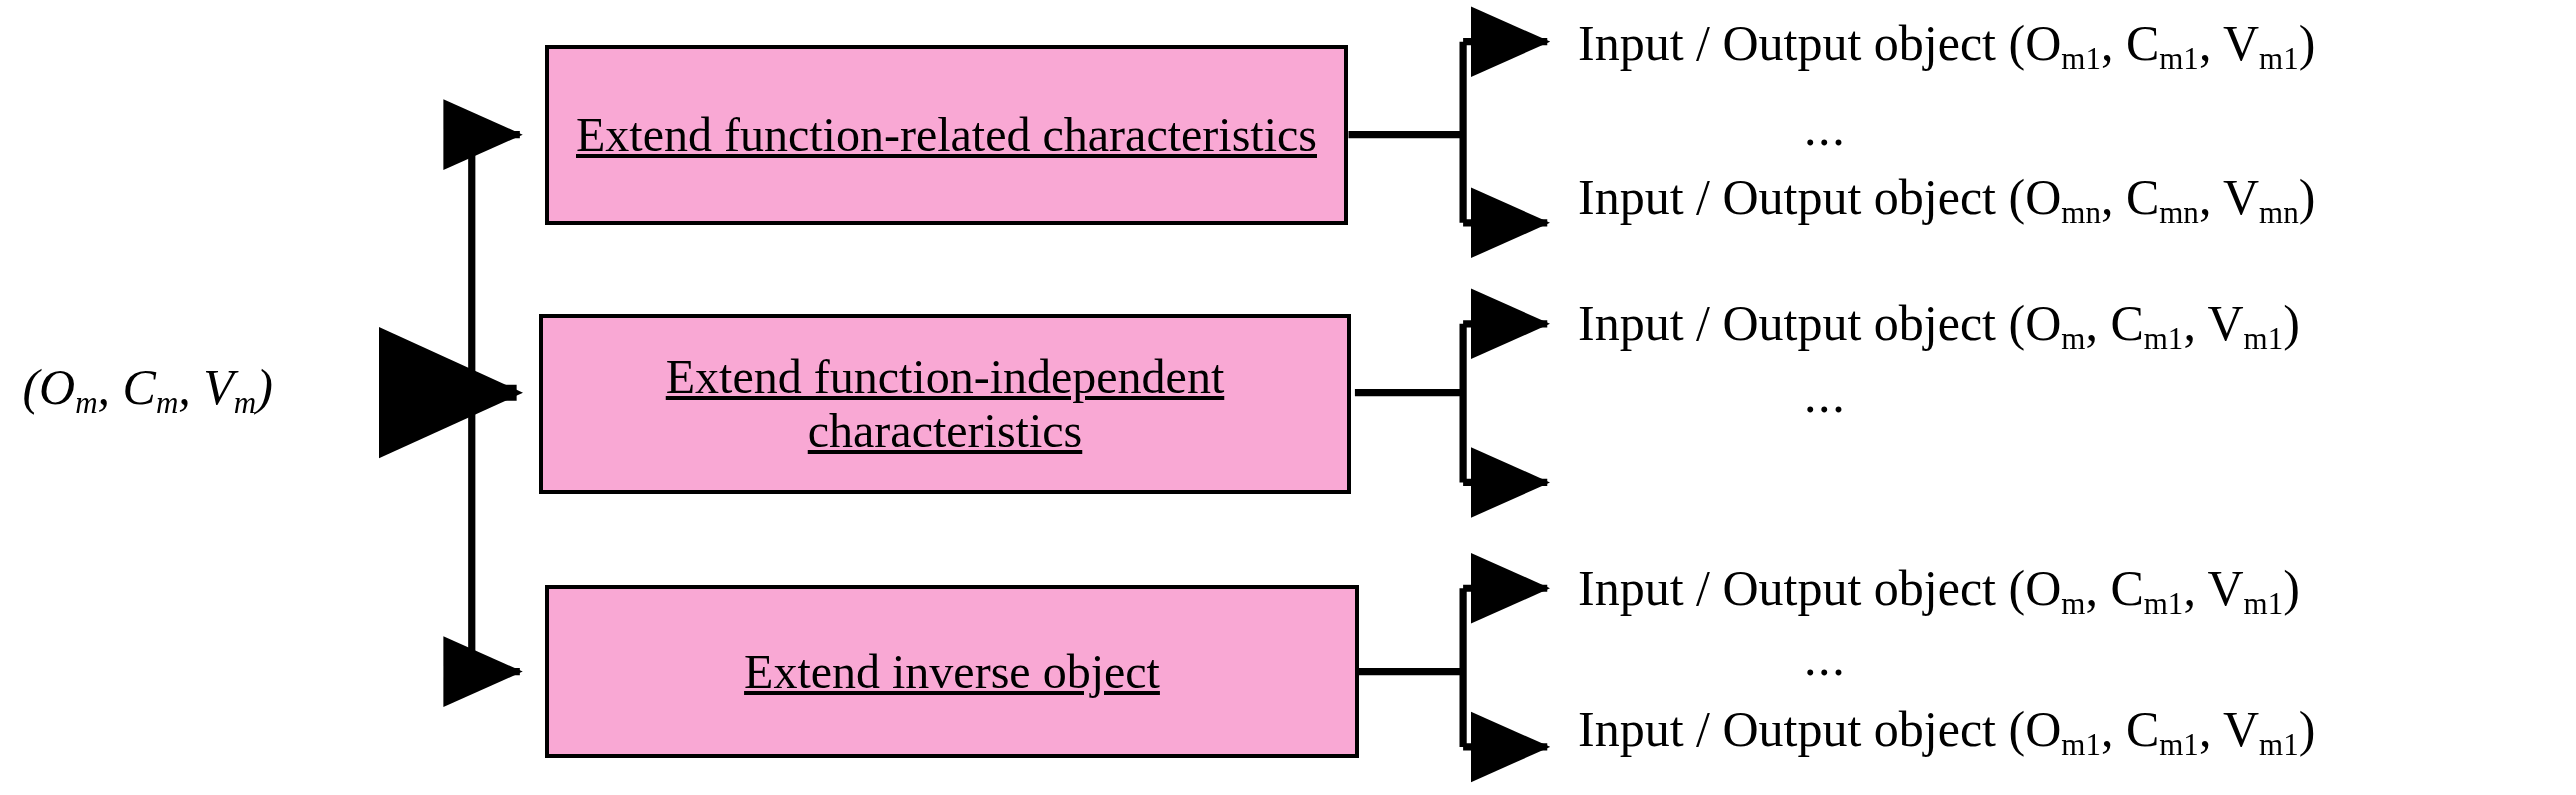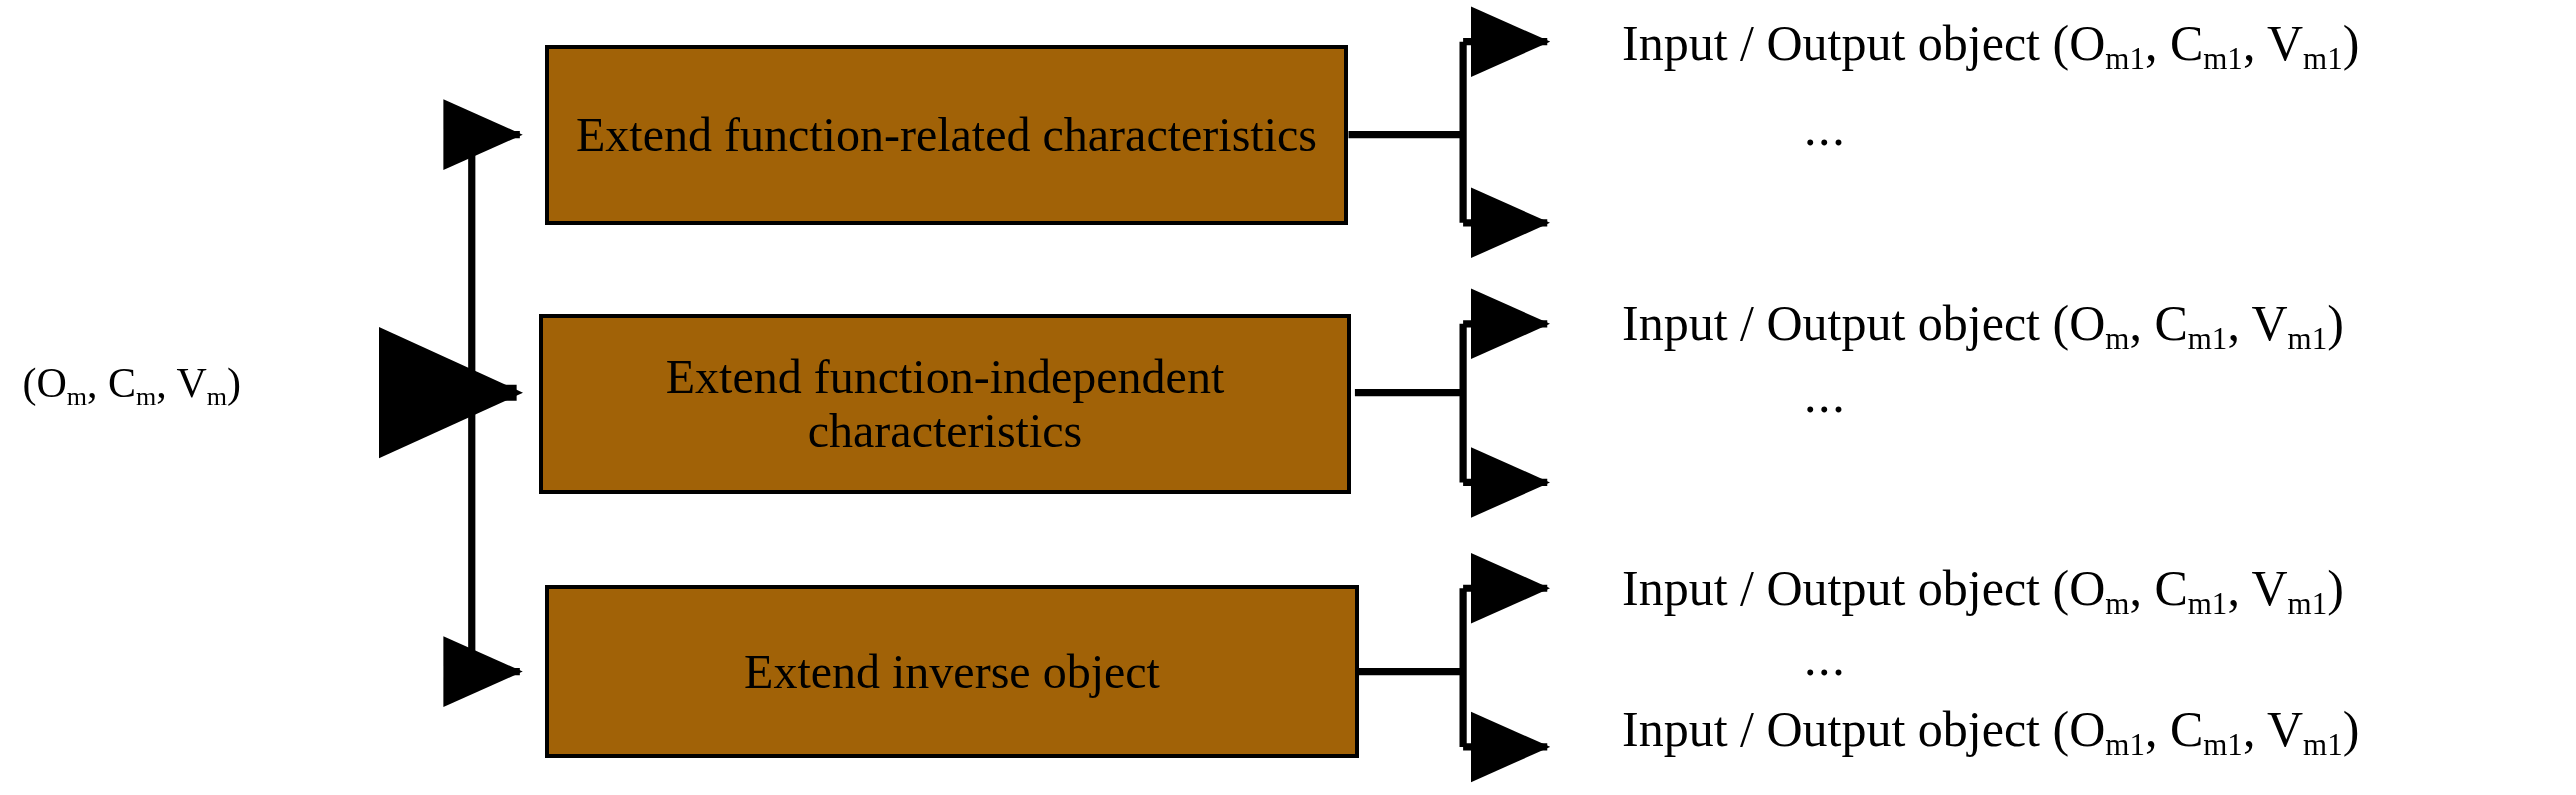--- a/index.html
+++ b/index.html
@@ -19,66 +19,67 @@
     position: absolute;
     left: 0;
     top: 0;
     width: 2576px;
     height: 795px;
     pointer-events: none;
   }
   .proc-box {
     position: absolute;
     box-sizing: border-box;
-    background: #a16207;
+    background: #f9a8d4;
     border: 4px solid #000000;
     display: flex;
     align-items: center;
     justify-content: center;
     text-align: center;
     line-height: 1.12;
     color: #000000;
     font-size: 48px;
     padding: 0 11.2px;
+    text-decoration: underline;
   }
   #box-0 { left: 545px;  top: 45px;  width: 803px; height: 180px; }
   #box-1 { left: 539px;  top: 314px; width: 812px; height: 180px; }
   #box-2 { left: 545px;  top: 585px; width: 814px; height: 173px; }
 
   .io-label {
     position: absolute;
     white-space: nowrap;
     color: #000000;
     font-size: 50px;
     line-height: 1;
-    margin-left: 44px;
   }
   .io-label sub {
     font-size: 0.62em;
     line-height: 0;
     vertical-align: baseline;
     position: relative;
     top: 0.30em;
   }
   .ellipsis {
     position: absolute;
     color: #000000;
     font-size: 50px;
     line-height: 1;
     letter-spacing: 1.6px;
     white-space: nowrap;
   }
   #source-label {
     position: absolute;
     left: 22.4px;
     top: 362px;
-    font-size: 42px;
+    font-size: 50px;
     line-height: 1;
     color: #000000;
     white-space: nowrap;
+    font-style: italic;
   }
   #source-label sub {
     font-size: 0.62em;
     line-height: 0;
     vertical-align: baseline;
     position: relative;
     top: 0.30em;
   }
 
   
@@ -157,20 +158,21 @@
     <span>Extend function-independent characteristics</span>
   </div>
   <div class="proc-box" id="box-2">
     <span>Extend inverse object</span>
   </div>
 
   <div class="io-label" id="out-0-0"><span>Input / Output object (O</span><sub>m1</sub><span>, C</span><sub>m1</sub><span>,  V</span><sub>m1</sub><span>)</span></div>
 
   <div class="ellipsis" id="dots-0">...</div>
 
+  <div class="io-label" id="out-0-1"><span>Input / Output object (O</span><sub>mn</sub><span>, C</span><sub>mn</sub><span>,  V</span><sub>mn</sub><span>)</span></div>
 
   <div class="io-label" id="out-1-0"><span>Input / Output object (O</span><sub>m</sub><span>, C</span><sub>m1</sub><span>,  V</span><sub>m1</sub><span>)</span></div>
 
   <div class="ellipsis" id="dots-1">...</div>
 
 
   <div class="io-label" id="out-2-0"><span>Input / Output object (O</span><sub>m</sub><span>, C</span><sub>m1</sub><span>,  V</span><sub>m1</sub><span>)</span></div>
 
   <div class="ellipsis" id="dots-2">...</div>
 

